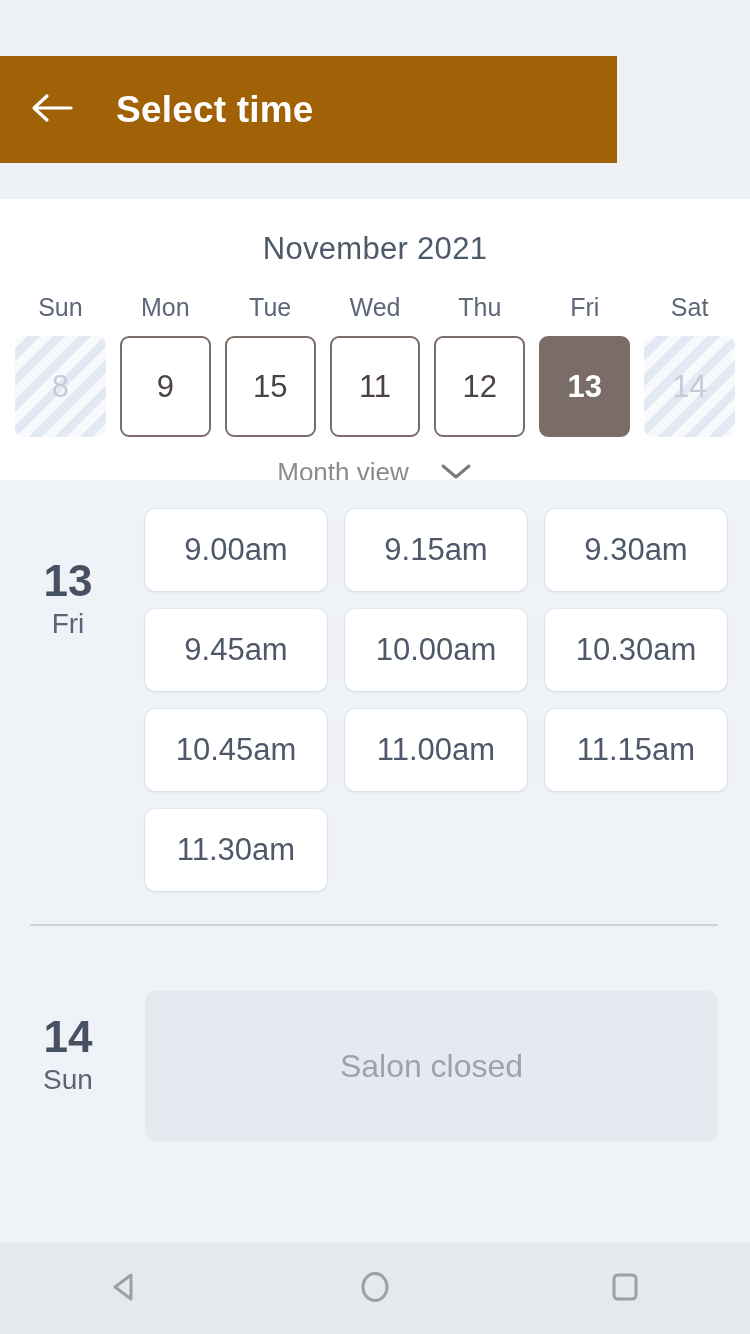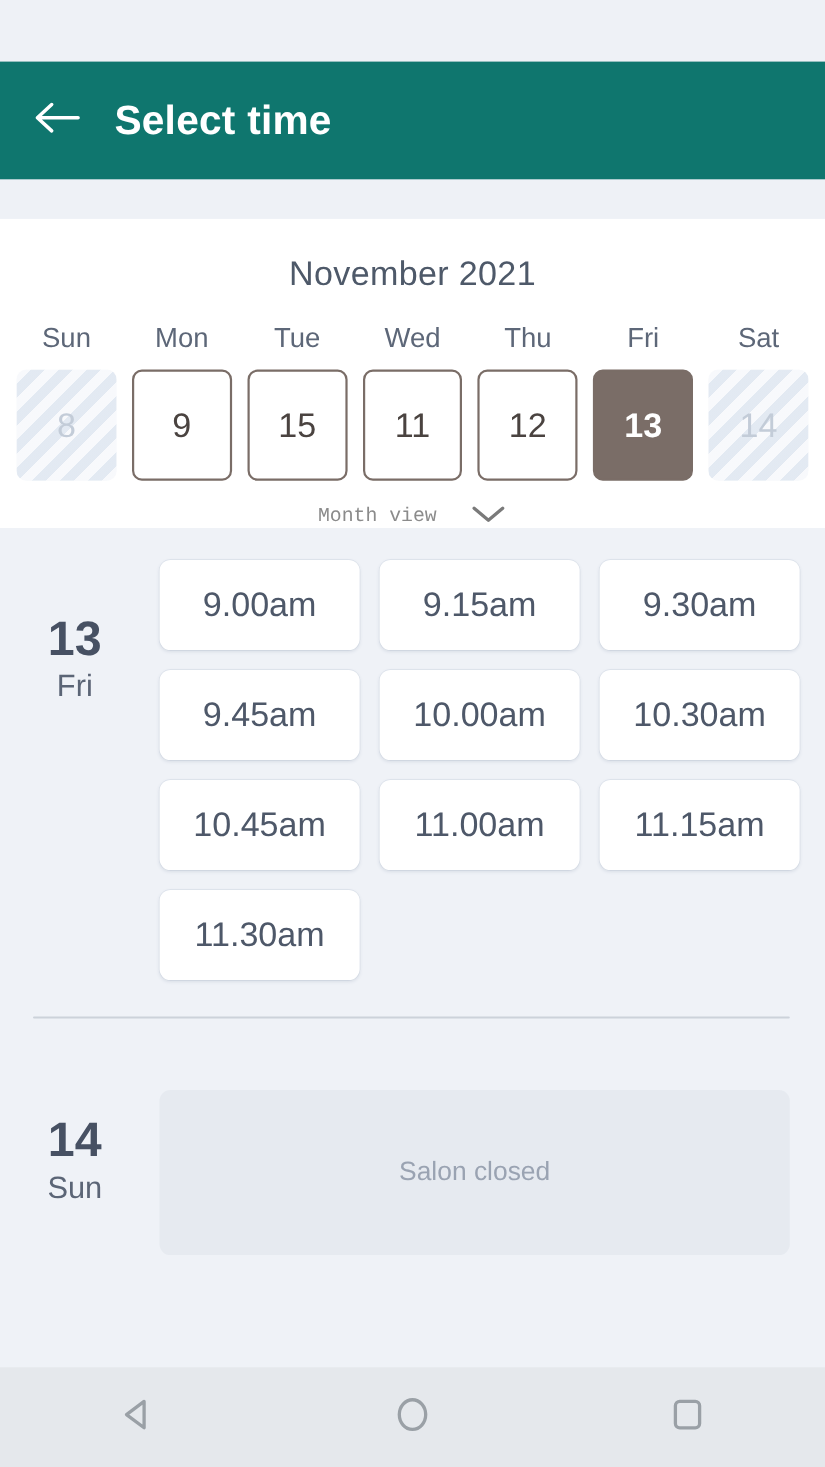--- a/index.html
+++ b/index.html
@@ -15,22 +15,22 @@
   .statusbar{
     position:absolute; top:0; left:0; width:750px; height:56px;
     background:#7a6d67; display:flex; align-items:center;
     justify-content:flex-end; padding-right:18px; gap:16px;
   }
   .sb-icon{ display:block; }
   .sb-time{ color:#ffffff; font-size:27px; font-weight:bold; letter-spacing:.3px; }
 
   
   .appbar{
-    position:absolute; top:56px; left:0; width:750px; height:107px;
-    background:#0f766e; display:flex; align-items:center;
+    position:absolute; top:56px; left:0; width:617px; height:107px;
+    background:#a16207; display:flex; align-items:center;gap:12px;
   }
   .back-btn{ width:104px; height:107px; display:flex; align-items:center; justify-content:center; }
   .appbar-title{
     color:#ffffff; font-size:37px; font-weight:bold; letter-spacing:.2px;
   }
 
   
   .calendar{
     position:absolute; top:163px; left:0; width:750px; height:317px;
     background:#ffffff;
@@ -68,21 +68,21 @@
       repeating-linear-gradient(135deg,
         rgba(255,255,255,.65) 0px, rgba(255,255,255,.65) 9px,
         rgba(226,233,242,.9) 9px, rgba(226,233,242,.9) 18px),
       #eaeff6;
     border:none;
   }
   .monthview-row{
     display:flex; align-items:center; justify-content:center;
     gap:30px; margin-top:20px;
   }
-  .monthview-label{ color:#8b8b8b; font-size:18px;font-family:Liberation Mono, monospace; }
+  .monthview-label{ color:#8b8b8b; font-size:26px; }
 
   
   .content{
     position:absolute; top:480px; left:0; width:750px; height:763px;
     background:#eff2f7; overflow:hidden;
   }
   .dayblock{ display:flex; padding-top:20px; }
   .daygutter{
     width:136px; flex:0 0 136px; text-align:center;
     padding-top:58px;
@@ -104,21 +104,21 @@
     box-shadow:0 1px 3px rgba(70,90,120,.13), 0 0 0 .5px rgba(190,200,215,.35);
   }
   .divider{
     height:2px; background:#ccd2da; margin:24px 32px 0 30px;
     border-radius:2px;
   }
   .closed-card{
     flex:1; margin:9px 32px 9px 9px; height:150px;
     background:#e6eaf0; border-radius:10px;
     display:flex; align-items:center; justify-content:center;
-    color:#9aa3b2; font-size:24px;
+    color:#9aa3b2; font-size:32px;
   }
   .closed-row{ display:flex; padding-top:56px; }
   .closed-row .daygutter{ padding-top:32px; }
 
   
   .navbar{
     position:absolute; top:1243px; left:0; width:750px; height:91px;
     background:#e5e8ec; display:flex; align-items:center;
     justify-content:space-around;
   }

